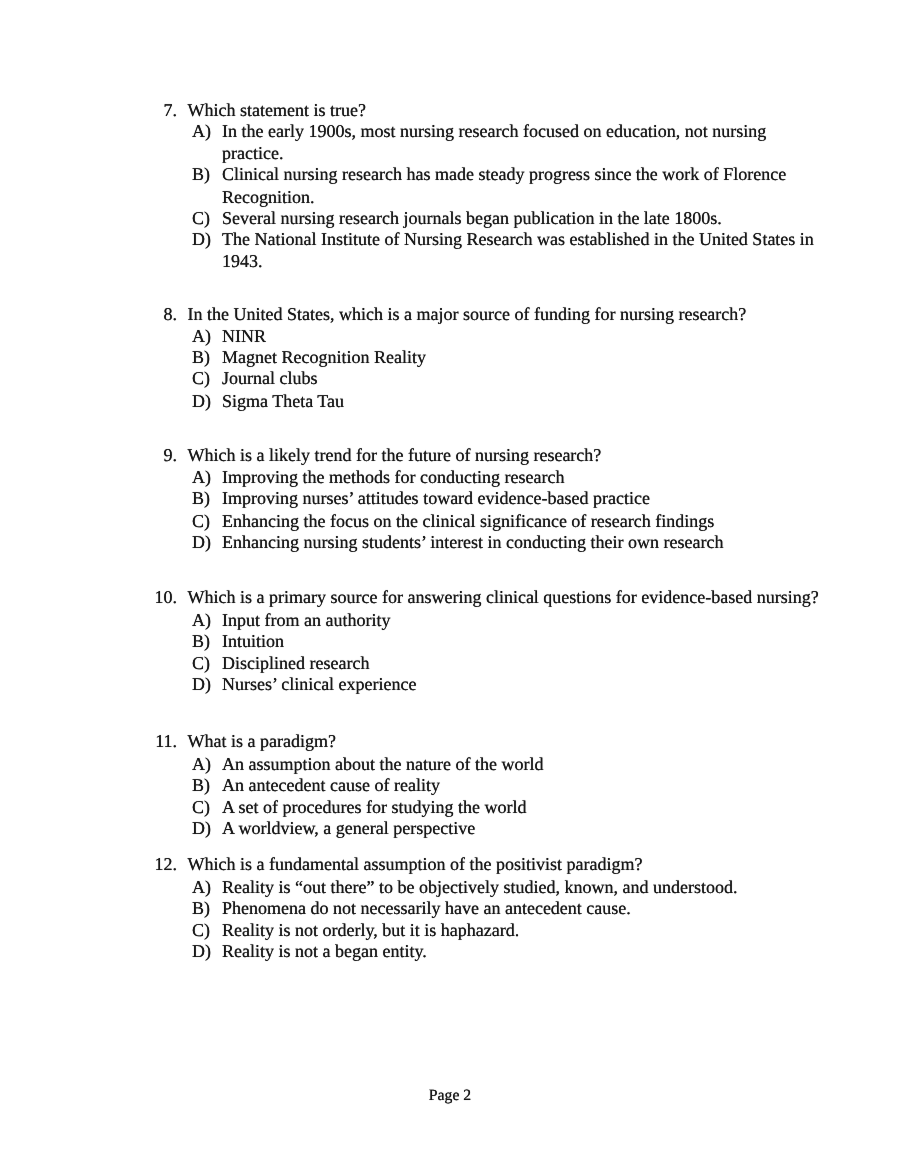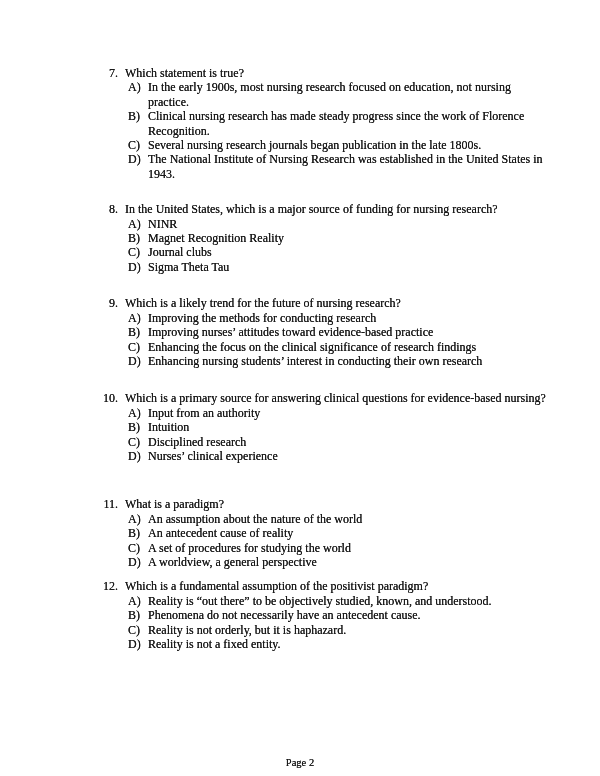--- a/index.html
+++ b/index.html
@@ -30,21 +30,21 @@
     line-height: 14.4px;
     text-shadow: 0 0 0.45px currentColor; 
   }
   .question {
     display: flex;
     align-items: flex-start;
   }
   .question:nth-child(1) { margin-bottom: 21px; }
   .question:nth-child(2) { margin-bottom: 22px; }
   .question:nth-child(3) { margin-bottom: 23px; }
-  .question:nth-child(4) { margin-bottom: 34px; }
+  .question:nth-child(4) { margin-bottom: 24px; }
   .question:nth-child(5) { margin-bottom: 10px; }
   .question:nth-child(6) { margin-bottom: 16px; }
   .qnum {
     flex: 0 0 19px;
     width: 19px;
     text-align: right;
   }
   .qbody {
     margin-left: 7px;
     flex: 1 1 auto;
@@ -57,21 +57,21 @@
   .letter {
     flex: 0 0 20px;
     width: 20px;
     margin-left: 3px;
   }
   .otext {
     max-width: 400px;
   }
   .footer {
     position: absolute;
-    top: 756px;
+    top: 724px;
     left: 0;
     width: 600px;
     text-align: center;
     font-size: 10.5px;
     line-height: 13px;
     text-shadow: 0 0 0.45px currentColor;
   }
 </style>
 </head>
 <body>
@@ -234,21 +234,21 @@
     <div class="otext">Phenomena do not necessarily have an antecedent cause.</div>
   </div>
 
   <div class="option">
     <div class="letter">C)</div>
     <div class="otext">Reality is not orderly, but it is haphazard.</div>
   </div>
 
   <div class="option">
     <div class="letter">D)</div>
-    <div class="otext">Reality is not a fixed entity.</div>
+    <div class="otext">Reality is not a began entity.</div>
   </div>
 </div>
     </div>
   </section>
 </div>
   </main>
   <footer class="footer">
     <span>Page 2</span>
   </footer>
 </div>

